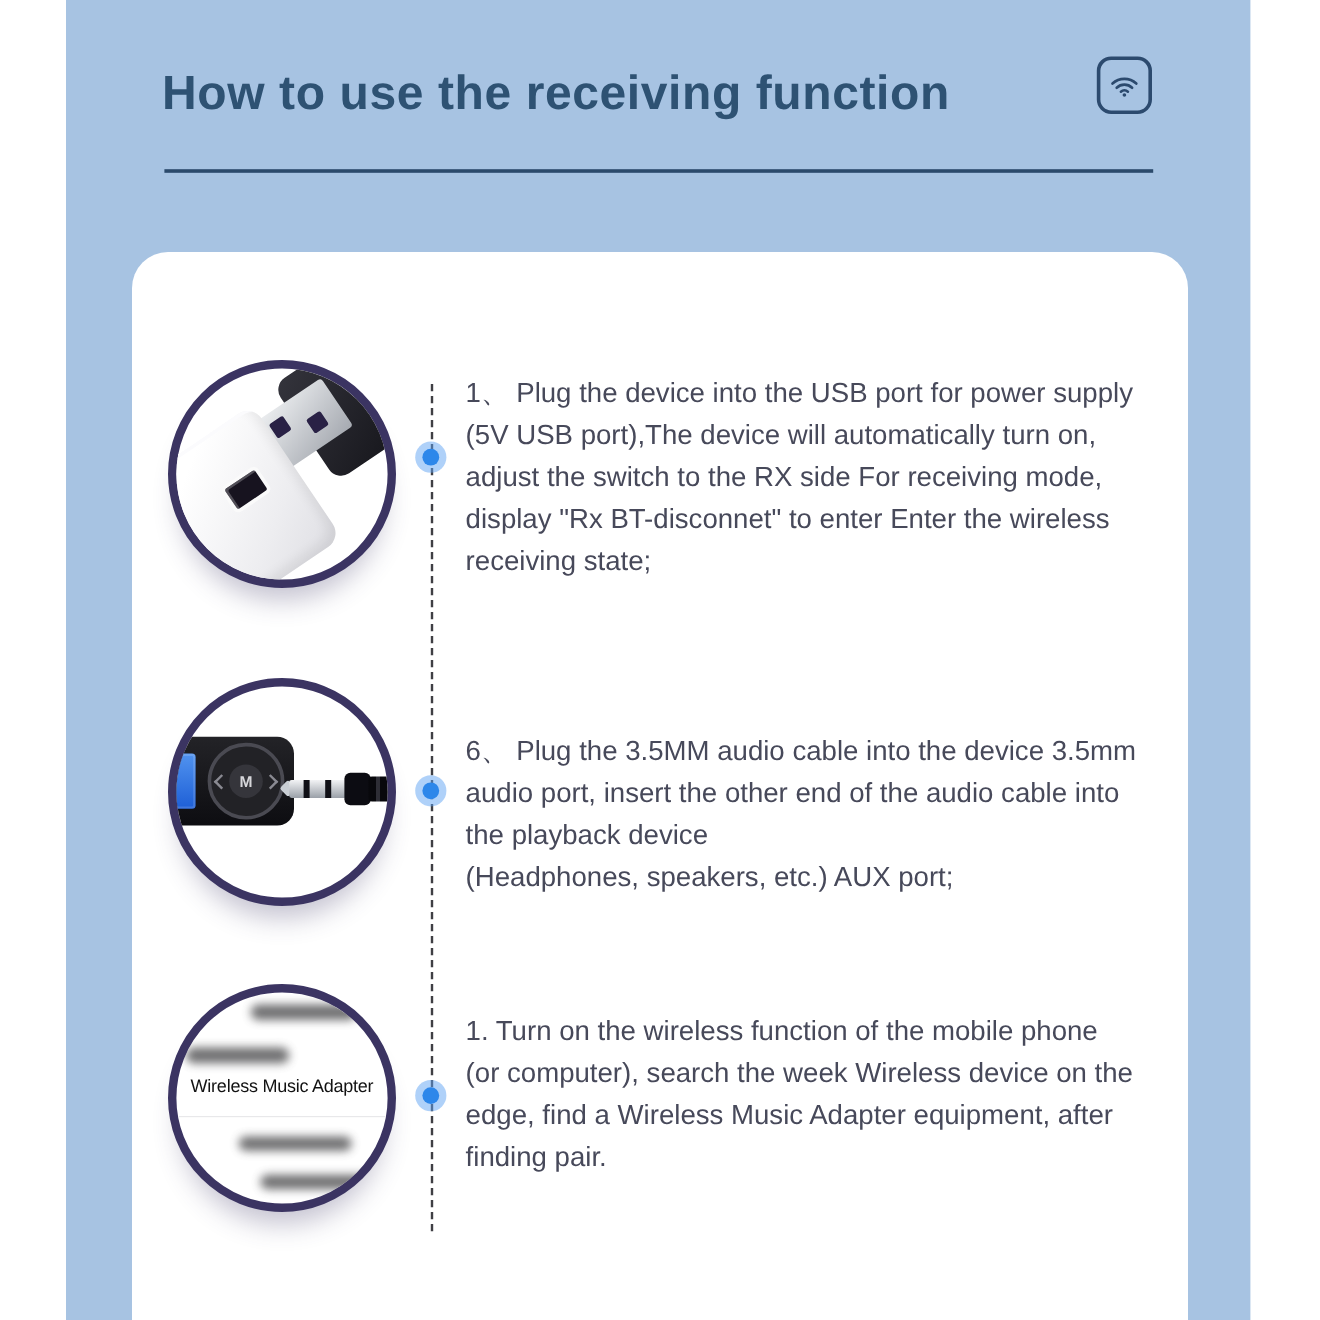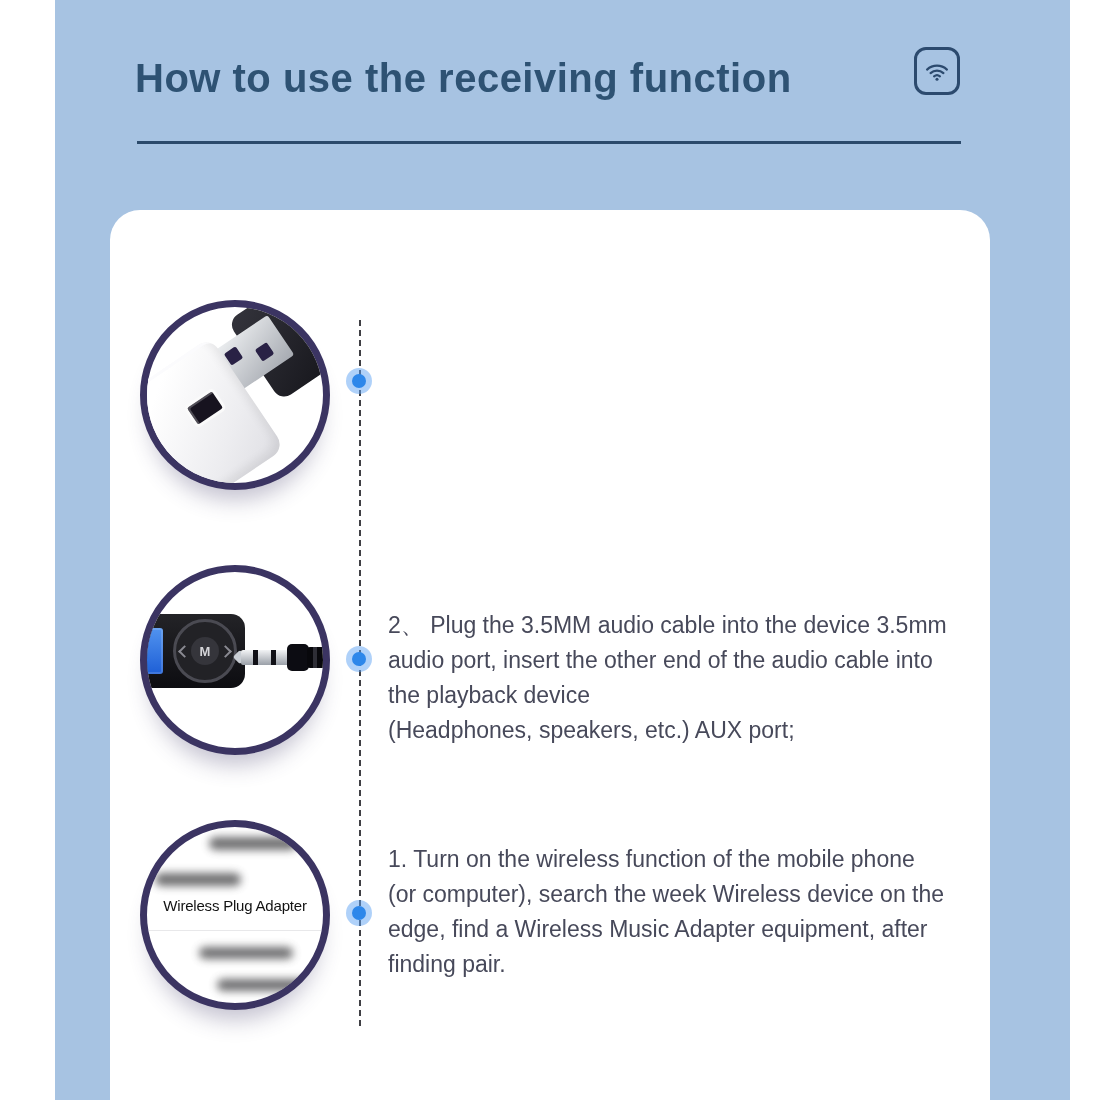--- a/index.html
+++ b/index.html
@@ -1,18 +1,18 @@
 <!DOCTYPE html>
 <html><head>
 <meta charset="utf-8">
 <style>
   html,body{margin:0;padding:0;background:#ffffff;}
   .page{position:relative;width:1100px;height:1100px;background:#ffffff;overflow:hidden;
         font-family:"Liberation Sans",sans-serif;}
-  .panel{position:absolute;left:55px;top:0;width:987px;height:1100px;background:#a7c3e2;padding-left:28px;}
+  .panel{position:absolute;left:55px;top:0;width:987px;height:1100px;background:#a7c3e2;}
 
   
   .title{position:absolute;left:135px;top:56px;margin:0;font-size:40px;font-weight:bold;
          color:#2e5273;letter-spacing:.5px;}
   .wifi-badge{position:absolute;left:914px;top:47px;width:40px;height:42px;
               border:3px solid #2c4a6e;border-radius:12px;display:flex;align-items:center;justify-content:center;}
   .underline{position:absolute;left:137px;top:141px;width:824px;height:3px;background:#2b4a6b;}
 
   
   .card{position:absolute;left:110px;top:210px;width:880px;height:890px;background:#ffffff;
@@ -139,27 +139,32 @@
           <div class="c2-stripe a"></div>
           <div class="c2-stripe b"></div>
         </div>
         <div class="c2-collar"></div>
         <div class="c2-barrel"></div>
       </div>
 
       <div class="photo-circle pc3">
         <div class="c3-bar c3-b1"></div>
         <div class="c3-bar c3-b2"></div>
-        <div class="c3-label">Wireless Plug Adapter</div>
+        <div class="c3-label">Wireless Music Adapter</div>
         <div class="c3-div"></div>
         <div class="c3-bar c3-b3"></div>
         <div class="c3-bar c3-b4"></div>
       </div>
 
-      <p class="step-text st2">2、 Plug the 3.5MM audio cable into the device 3.5mm
+      <p class="step-text st1">1、 Plug the device into the USB port for power supply
+(5V USB port),The device will automatically turn on,
+adjust the switch to the RX side For receiving mode,
+display "Rx BT-disconnet" to enter Enter the wireless
+receiving state;</p>
+      <p class="step-text st2">6、 Plug the 3.5MM audio cable into the device 3.5mm
 audio port, insert the other end of the audio cable into
 the playback device
 (Headphones, speakers, etc.) AUX port;</p>
       <p class="step-text st3">1. Turn on the wireless function of the mobile phone
 (or computer), search the week Wireless device on the
 edge, find a Wireless Music Adapter equipment, after
 finding pair.</p>
 
     </div>
   </div>

